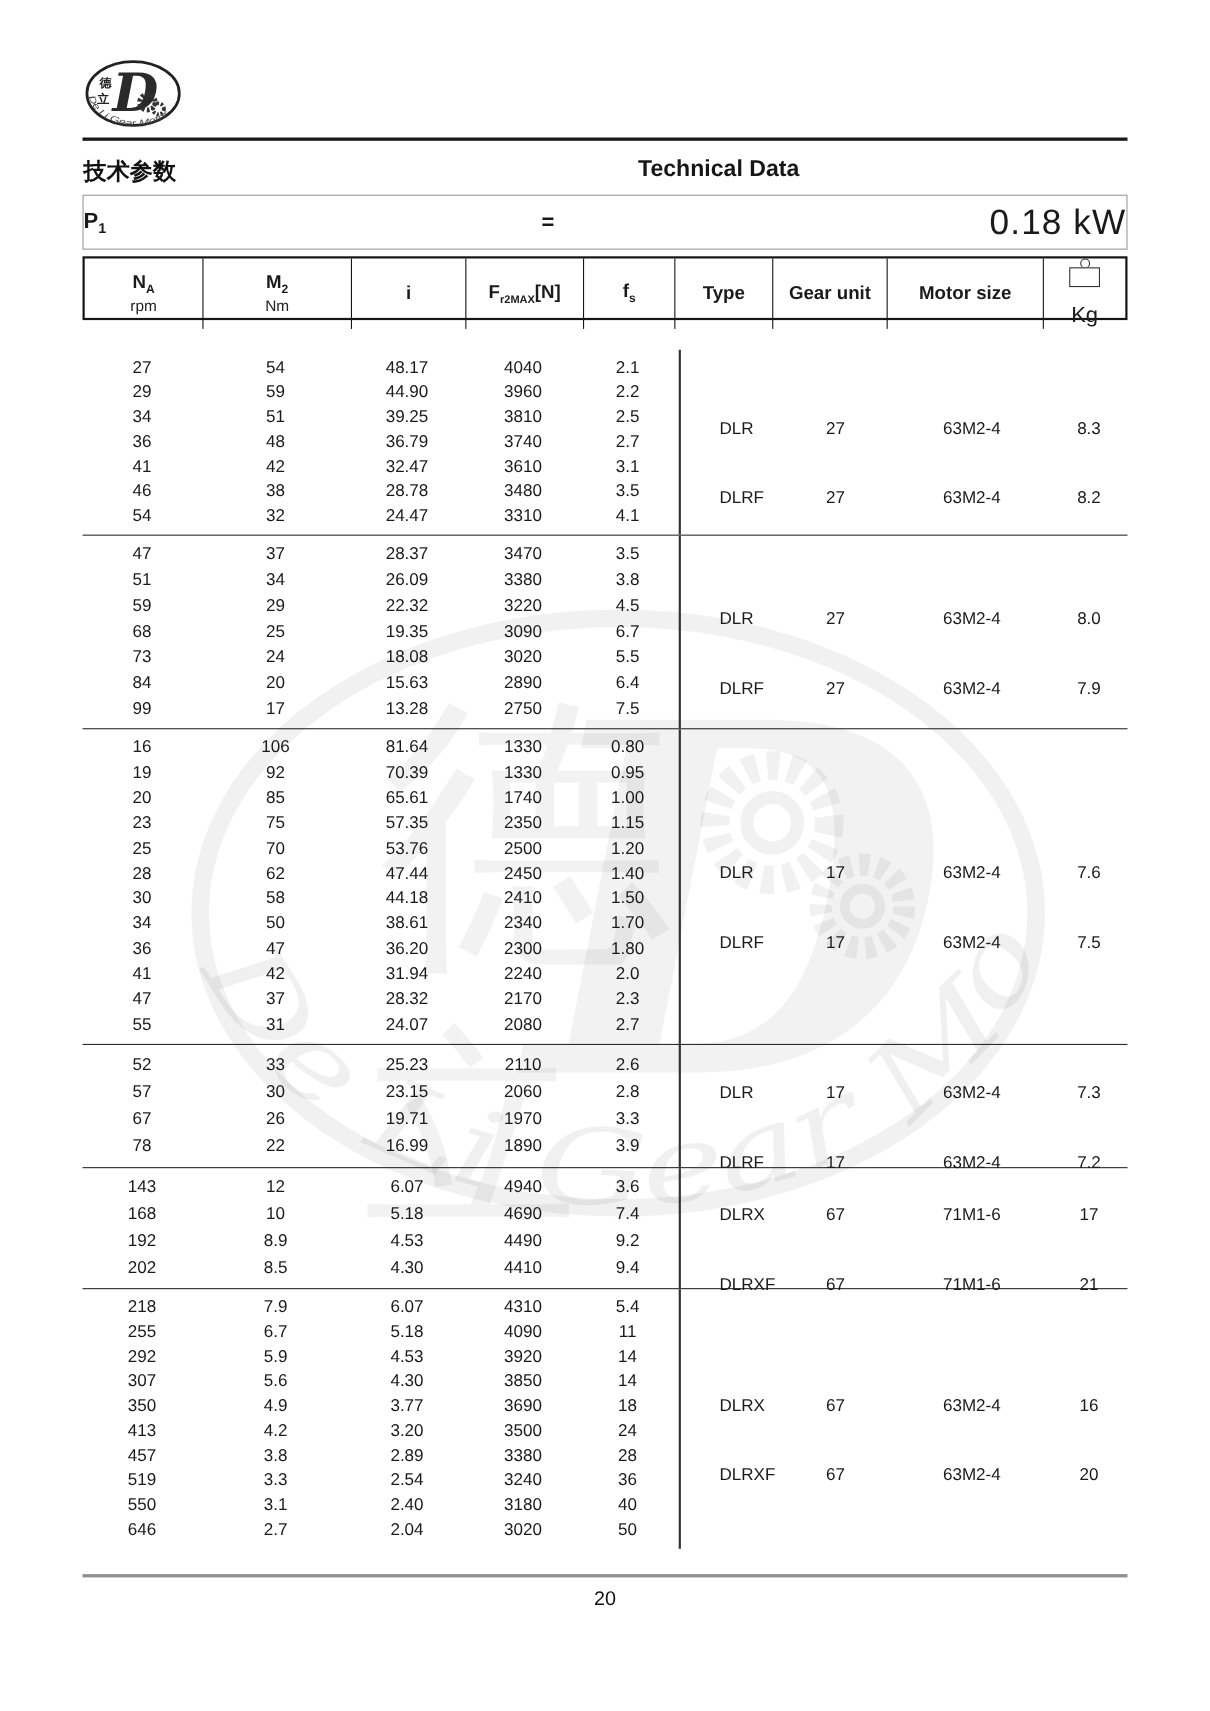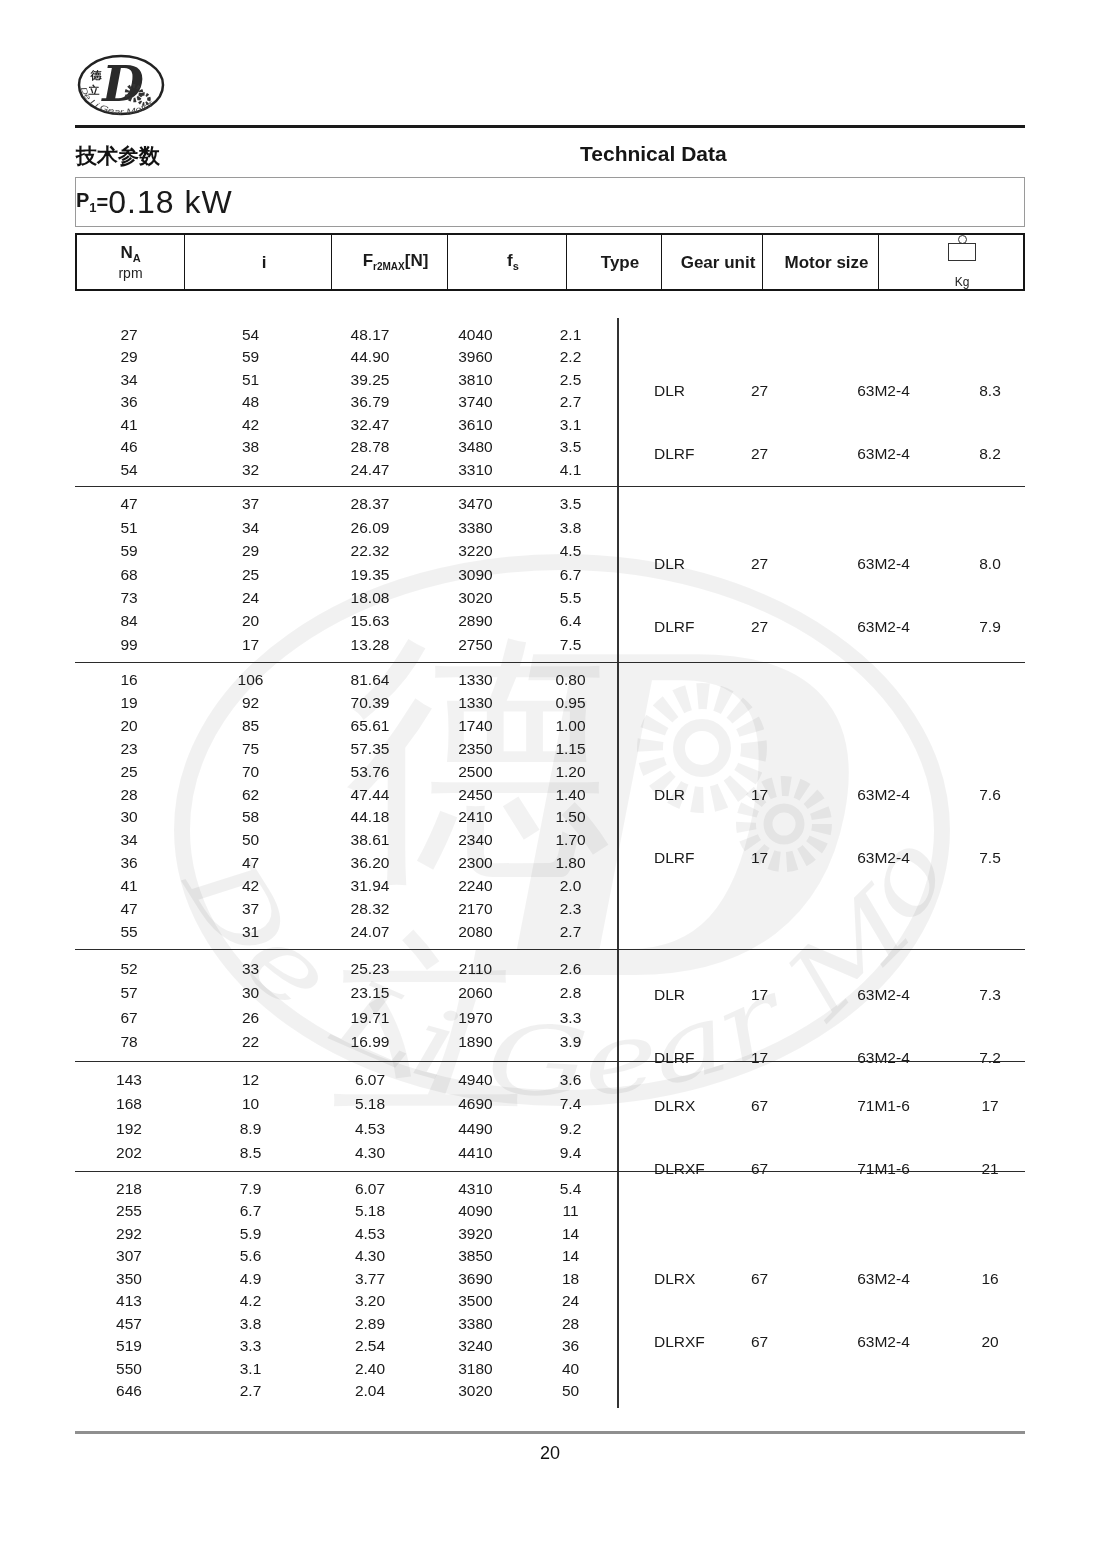--- a/index.html
+++ b/index.html
@@ -11,41 +11,41 @@
   
   .logo{position:absolute;left:74px;top:52px;}
   .company{position:absolute;left:202px;top:66px;font-family:"DejaVu Serif","Liberation Serif",serif;
            font-weight:bold;font-size:42px;letter-spacing:14px;color:#151515;}
   .rule-top{position:absolute;left:75px;top:125px;width:950px;height:3px;background:#1a1a1a;}
   .title-cn{position:absolute;left:76px;top:142px;font-size:21px;font-weight:bold;color:#111;}
   .title-en{position:absolute;left:580px;top:142px;font-size:21px;font-weight:bold;color:#161616;}
 
   
   .banner{position:absolute;left:75px;top:177px;width:948px;height:48px;border:1px solid #9a9a9a;
-          display:flex;align-items:center;justify-content:flex-start;}
+          display:flex;align-items:center;justify-content:space-between;}
   .banner .sym{font-size:20px;font-weight:bold;}
   .banner .sym sub{font-size:13px;}
   .banner .eq{font-size:20px;font-weight:bold;}
   .banner .val{font-size:32px;font-weight:normal;letter-spacing:1px;}
 
   
   .thead{position:absolute;left:75px;top:233px;width:950px;height:58px;border:2px solid #151515;
          box-sizing:border-box;display:grid;
-         grid-template-columns:108px 135px 104px 107px 83px 89px 104px 142px 1fr;gap:12px;}
+         grid-template-columns:108px 135px 104px 107px 83px 89px 104px 142px 1fr;}
   .hcell{border-right:1px solid #151515;display:flex;flex-direction:column;align-items:center;
          justify-content:center;line-height:1.15;}
   .hcell:last-child{border-right:none;}
   .hmain{font-size:17px;font-weight:bold;}
   .hmain sub{font-size:11px;}
   .hmain .small-sub{font-size:10px;}
   .hunit{font-size:14px;color:#222;}
   .hword{font-size:17px;font-weight:bold;}
   .kgcell .knob{width:7px;height:7px;border:1.5px solid #333;border-radius:50%;background:#fff;margin-bottom:-1px;}
   .kgcell .box{width:26px;height:16px;border:1.5px solid #333;background:#fff;}
-  .kgcell .kglabel{font-size:12px;margin-top:15px;}
+  .kgcell .kglabel{font-size:20px;margin-top:15px;}
 
   
   #table-body{position:absolute;left:75px;top:318px;width:950px;}
   .block{position:relative;box-sizing:border-box;}
   .block.bb{border-bottom:1px solid #2b2b2b;}
   .rows{position:absolute;left:0;top:0;height:100%;width:537px;display:flex;
         flex-direction:column;justify-content:space-evenly;padding:3px 0;box-sizing:border-box;}
   .drow{display:grid;grid-template-columns:108px 135px 104px 107px 83px;}
   .drow span{text-align:center;font-size:15.5px;color:#1a1a1a;}
   .vline{position:absolute;left:542px;top:0;height:100%;width:1.5px;background:#333;}
@@ -109,20 +109,24 @@
         <span class="eq">=</span>
         <span class="val">0.18 kW</span>
     </div>
 
     <div class="thead">
       <div class="hcell">
         <div class="hmain"><span>N</span><sub>A</sub></div>
         <div class="hunit">rpm</div>
       </div>
       <div class="hcell">
+        <div class="hmain"><span>M</span><sub>2</sub></div>
+        <div class="hunit">Nm</div>
+      </div>
+      <div class="hcell">
         <div class="hmain">i</div>
       </div>
       <div class="hcell">
         <div class="hmain"><span>F</span><sub class="small-sub">r2MAX</sub><span>[N]</span></div>
       </div>
       <div class="hcell">
         <div class="hmain"><span>f</span><sub>s</sub></div>
       </div>
       <div class="hcell">
         <div class="hword">Type</div>

